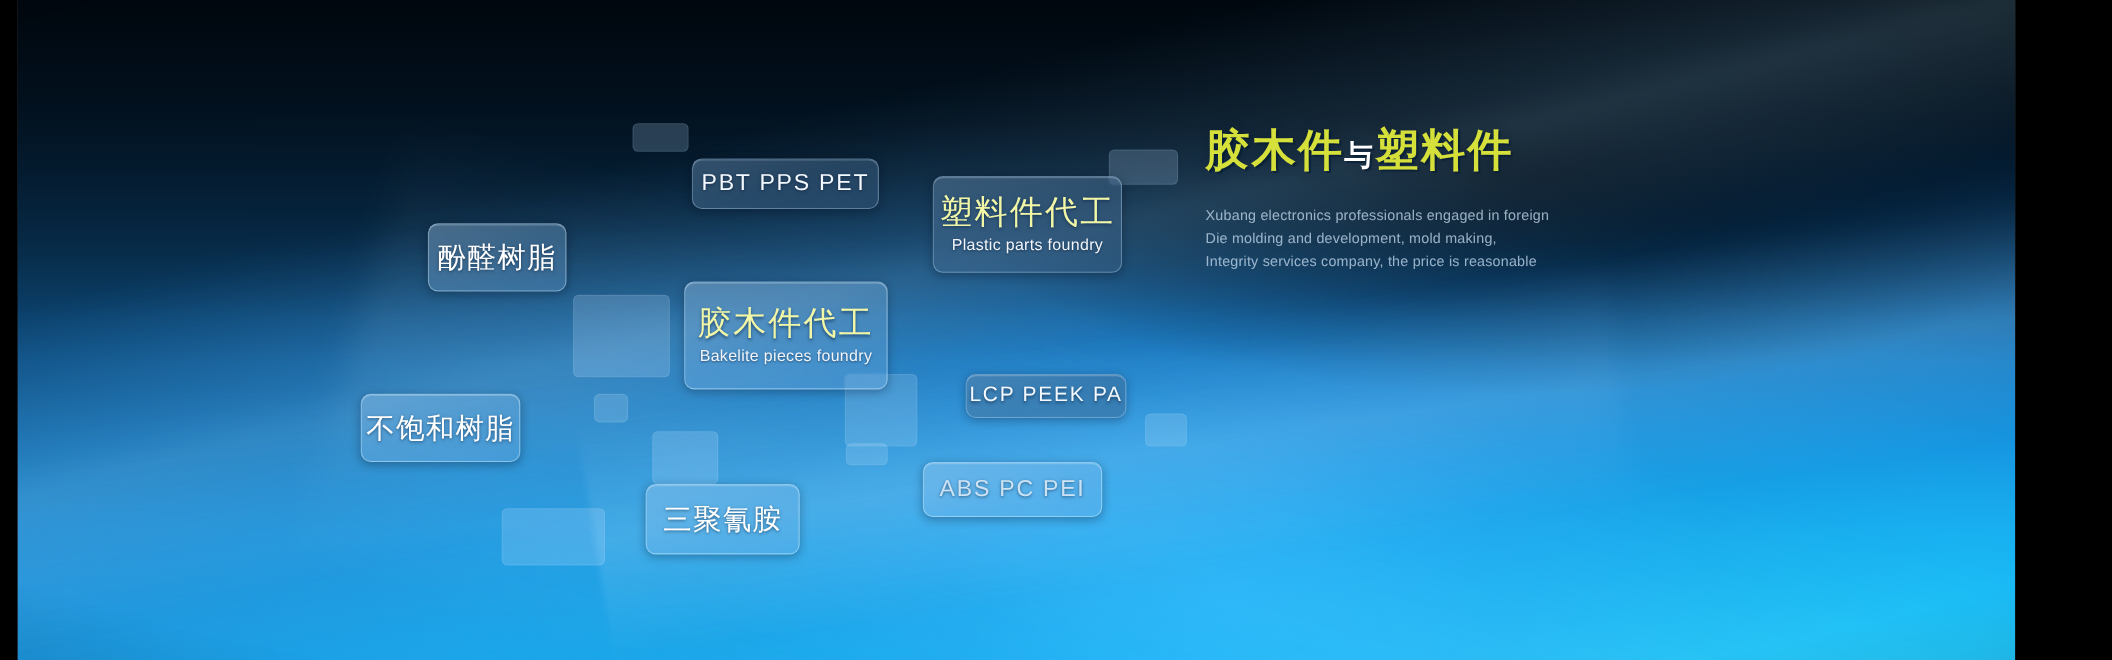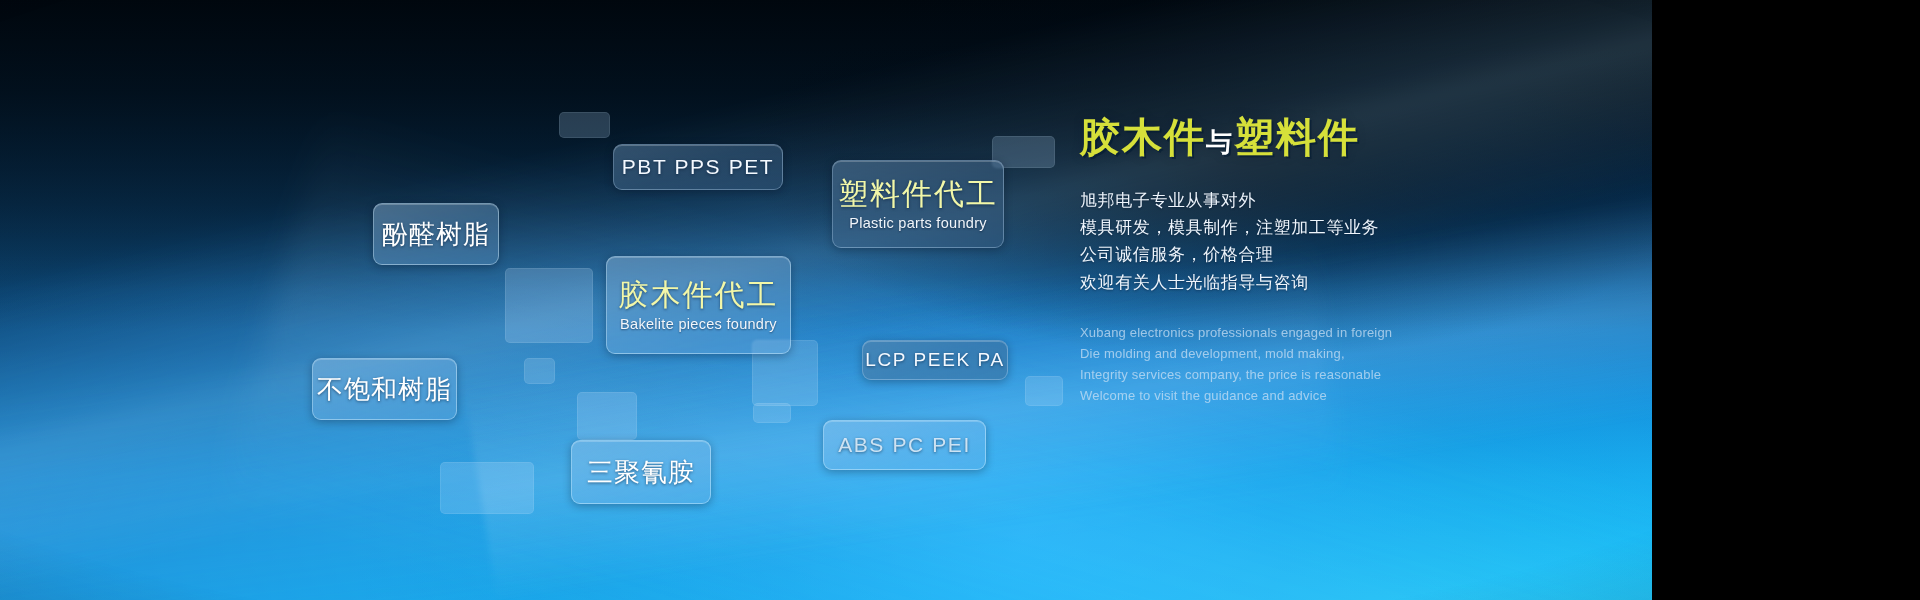--- a/index.html
+++ b/index.html
@@ -1,19 +1,20 @@
 <!DOCTYPE html>
 <html><head>
 <meta charset="utf-8">
 <style>
   html,body{margin:0;padding:0;background:#000;}
   #banner{
-    position:relative;width:1652px;height:600px;overflow:hidden;
+    position:relative;width:1816px;height:600px;overflow:hidden;
     font-family:"Liberation Sans","DejaVu Sans",sans-serif;
     background:#404040;
+    margin-left:16px;
   }
 
   
   .bg-base{
     position:absolute;inset:0;
     background:
       radial-gradient(115% 95% at 88% 108%, #0fa2f0 0%, #0a86dd 22%, #0a66bd 45%, #0a4a8e 66%, #072f5d 84%, #04182e 100%),
       linear-gradient(180deg,#01090f 0%,#03131f 14%,#062338 34%,#0a3d68 58%,#0f66ab 80%,#1178c3 100%);
     background-blend-mode:screen,normal;
   }
@@ -181,28 +182,21 @@
 
   <div class="card lite" style="left:823px;top:420px;width:163px;height:50px;">
     <span class="mono faint">ABS  PC  PEI</span>
   </div>
 
   <div class="vignette"></div>
 
   <div class="copy">
     <div class="headline"><span>胶木件</span><span class="lnk">与</span><span>塑料件</span></div>
 
-    <div class="cn-lines">
-      <div>旭邦电子专业从事对外</div>
-      <div>模具研发，模具制作，注塑加工等业务</div>
-      <div>公司诚信服务，价格合理</div>
-      <div>欢迎有关人士光临指导与咨询</div>
-    </div>
 
     <div class="en-lines">
       <div>Xubang electronics professionals engaged in foreign</div>
       <div>Die molding and development, mold making,</div>
       <div>Integrity services company, the price is reasonable</div>
-      <div>Welcome to visit the guidance and advice</div>
     </div>
   </div>
 
 </div>
 
 </body></html>

